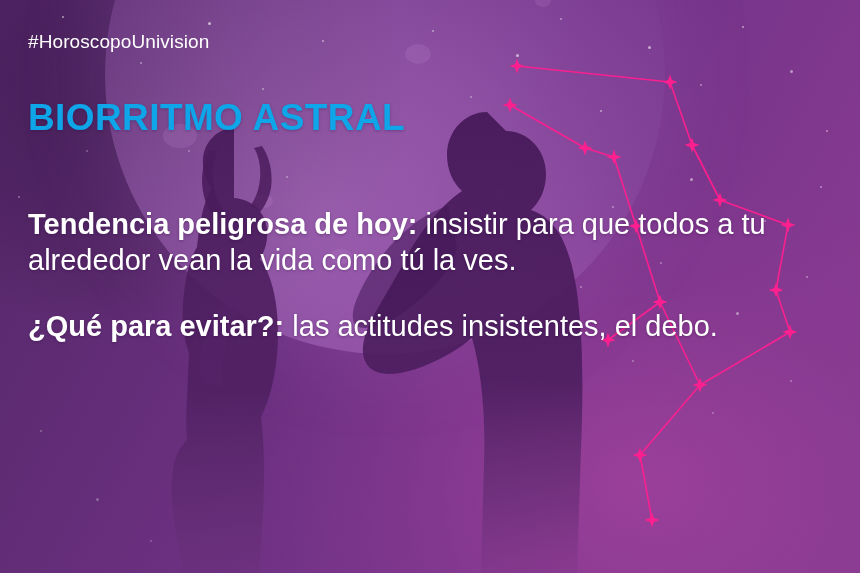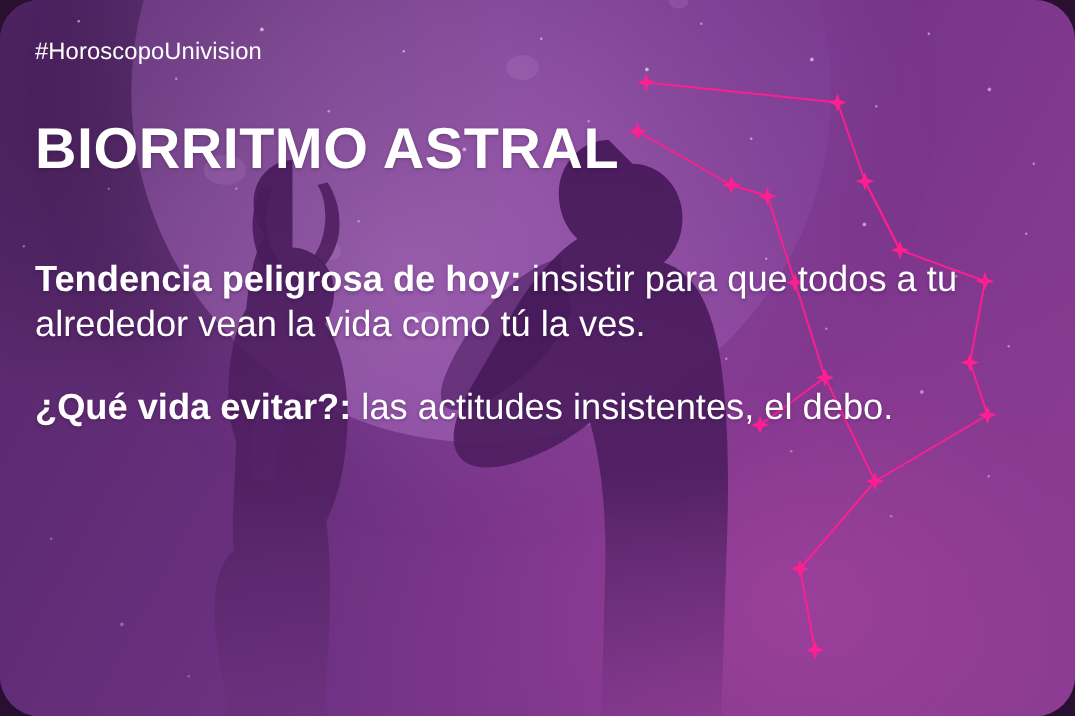--- a/index.html
+++ b/index.html
@@ -8,21 +8,20 @@
     padding: 0;
     background: #2a1030;
   }
   .canvas {
     position: relative;
     width: 860px;
     height: 573px;
     overflow: hidden;
     font-family: "Liberation Sans", sans-serif;
     background: #5d2b71;
-    border-radius: 32px;
   }
 
   
   .bg-base {
     position: absolute;
     inset: 0;
     background:
       linear-gradient(118deg,
         #54256a 0%,
         #5d2b71 18%,
@@ -108,24 +107,24 @@
     font-size: 19px;
     font-weight: 400;
     color: #ffffff;
     letter-spacing: 0.1px;
     white-space: nowrap;
   }
   .headline {
     position: absolute;
     left: 28px;
     top: 95px;
-    font-size: 46px;
+    font-size: 37px;
     line-height: 46px;
     font-weight: 700;
-    color: #ffffff;
+    color: #0ea5e9;
     letter-spacing: 0.4px;
     white-space: nowrap;
     text-shadow: 0 1px 3px rgba(40,10,55,0.30);
     text-align: center;
   }
   .body-block {
     position: absolute;
     left: 28px;
     top: 206px;
     width: 806px;
@@ -319,16 +318,16 @@
     </g>
   </svg>
 
   <div class="hashtag">#HoroscopoUnivision</div>
 
   <div class="headline">BIORRITMO ASTRAL</div>
 
   <div class="body-block">
     <p class="para"><span class="lead">Tendencia peligrosa de hoy:</span><span> insistir para que todos a tu alrededor vean la vida como tú la ves.</span></p>
 
-    <p class="para"><span class="lead">¿Qué vida evitar?:</span><span> las actitudes insistentes, el debo.</span></p>
+    <p class="para"><span class="lead">¿Qué para evitar?:</span><span> las actitudes insistentes, el debo.</span></p>
   </div>
 
 </div>
 
 </body></html>

